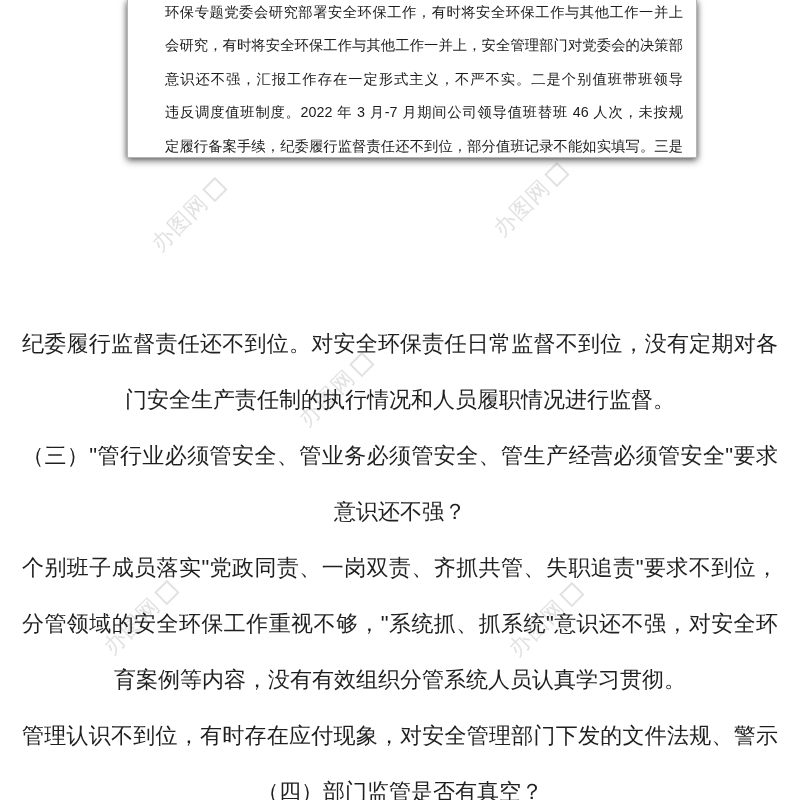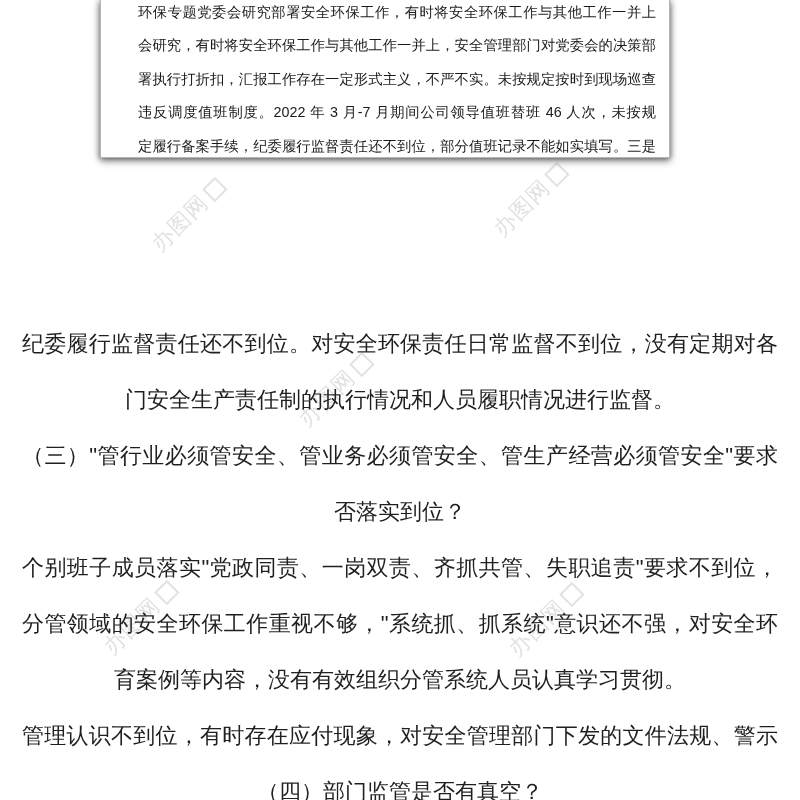--- a/index.html
+++ b/index.html
@@ -36,21 +36,21 @@
     width: 14px;
     height: 14px;
     border: 2px solid #e2e2e2;
     margin-left: 5px;
     vertical-align: middle;
   }
 
   
   .preview-box {
     position: absolute;
-    left: 100px;
+    left: 127px;
     top: 0;
     width: 570px;
     height: 158px;
     background: #ffffff;
     border: 1px solid #b5b5b5;
     border-top: none;
     box-sizing: border-box;
     box-shadow: 0 3px 7px rgba(0,0,0,0.50), 2px 0 5px rgba(0,0,0,0.18), -2px 0 5px rgba(0,0,0,0.18);
     overflow: hidden;
     z-index: 2;
@@ -102,31 +102,31 @@
       <div class="wm" style="left: 530px; top: 200px;"><span>办图网</span><span class="wm-logo"></span></div>
       <div class="wm" style="left: 335px; top: 390px;"><span>办图网</span><span class="wm-logo"></span></div>
       <div class="wm" style="left: 140px; top: 618px;"><span>办图网</span><span class="wm-logo"></span></div>
       <div class="wm" style="left: 545px; top: 620px;"><span>办图网</span><span class="wm-logo"></span></div>
     </div>
 
   <div class="preview-box">
     <div class="preview-text">
         <div class="pline">环保专题党委会研究部署安全环保工作，有时将安全环保工作与其他工作一并上</div>
         <div class="pline">会研究，有时将安全环保工作与其他工作一并上，安全管理部门对党委会的决策部</div>
-        <div class="pline">署执行打折扣，汇报工作存在一定形式主义，不严不实。未按规定按时到现场巡查</div>
+        <div class="pline">意识还不强，汇报工作存在一定形式主义，不严不实。二是个别值班带班领导</div>
         <div class="pline">违反调度值班制度。2022 年 3 月-7 月期间公司领导值班替班 46 人次，未按规</div>
         <div class="pline">定履行备案手续，纪委履行监督责任还不到位，部分值班记录不能如实填写。三是</div>
       </div>
   </div>
 
   <div class="body-text">
       <div class="bline">纪委履行监督责任还不到位。对安全环保责任日常监督不到位，没有定期对各部</div>
       <div class="bline short">门安全生产责任制的执行情况和人员履职情况进行监督。</div>
       <div class="bline">（三）"管行业必须管安全、管业务必须管安全、管生产经营必须管安全"要求是</div>
-      <div class="bline short">否落实到位？</div>
+      <div class="bline short">意识还不强？</div>
       <div class="bline">个别班子成员落实"党政同责、一岗双责、齐抓共管、失职追责"要求不到位，对</div>
       <div class="bline">分管领域的安全环保工作重视不够，"系统抓、抓系统"意识还不强，对安全环保</div>
       <div class="bline short">育案例等内容，没有有效组织分管系统人员认真学习贯彻。</div>
       <div class="bline">管理认识不到位，有时存在应付现象，对安全管理部门下发的文件法规、警示教</div>
       <div class="bline short">（四）部门监管是否有真空？</div>
     </div>
 
 </div>
 
 </body></html>

